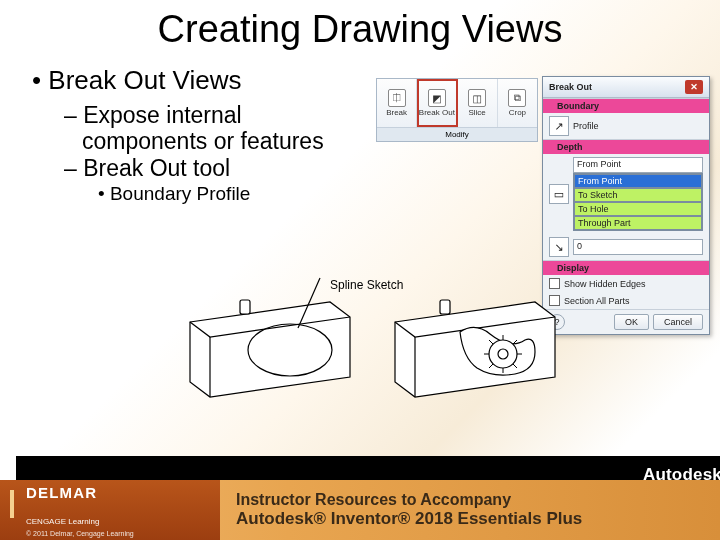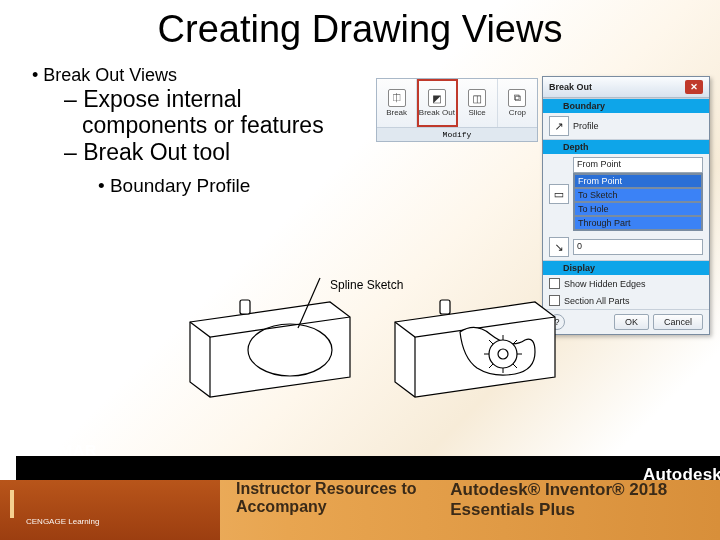--- a/index.html
+++ b/index.html
@@ -5,69 +5,69 @@
   * { box-sizing: border-box; margin: 0; padding: 0; }
   body { width: 720px; height: 540px; font-family: Arial, sans-serif; background: #fff; position: relative; overflow: hidden; }
   
   .bg-wash { position: absolute; inset: 0; background: linear-gradient(135deg, #fff 0%, #fff 40%, #fce8c8 55%, #e8c890 70%, #fff 85%); opacity: 0.35; z-index: 0; }
   
   .slide { position: relative; z-index: 1; width: 720px; height: 540px; border-radius: 11px; }
   
   .title { text-align: center; font-size: 38px; font-weight: 400; color: #000; padding-top: 8px; }
   
   .content { padding: 14px 0 0 32px; }
-  .b1 { font-size: 18px; color: #000; }
+  .b1 { font-size: 26px; color: #000; margin-bottom: 6px; }
   .b1::before { content: "• "; }
   .b2 { font-size: 23px; color: #000; margin-left: 32px; line-height: 1.15; }
   .b2a { margin-left: 50px; font-size: 23px; }
-  .b3 { font-size: 19px; color: #000; margin-left: 66px; margin-top: 10px; }
+  .b3 { font-size: 19px; color: #000; margin-left: 66px; margin-top: 2px; }
   .b3::before { content: "• "; }
   
   
   .ribbon { position: absolute; top: 78px; left: 376px; width: 162px; height: 64px; background: linear-gradient(#fdfdfd,#e8eef5); border: 1px solid #a9b8c8; display: flex; flex-direction: column; }
   .ribbon-row { display: flex; flex: 1; }
   .rbtn { flex: 1; display: flex; flex-direction: column; align-items: center; justify-content: center; font-size: 8px; color: #333; gap: 1px; border-right: 1px solid #d5dde6; }
   .rbtn:last-child { border-right: none; }
   .rbtn.sel { outline: 2px solid #c0392b; outline-offset: -2px; }
   .ricn { width: 18px; height: 18px; background: #fff; border: 1px solid #888; border-radius: 2px; display: flex; align-items: center; justify-content: center; font-size: 10px; }
-  .ribbon-label { text-align: center; font-size: 8px; background: #e0e8f0; border-top: 1px solid #c5d0dc; padding: 2px 0; font-family: Liberation Mono, monospace; }
+  .ribbon-label { text-align: center; font-size: 8px; background: #e0e8f0; border-top: 1px solid #c5d0dc; padding: 2px 0; }
   
   
   .dialog { position: absolute; top: 76px; left: 542px; width: 168px; background: #eef2f6; border: 1px solid #7a8ca0; font-size: 9px; color: #222; box-shadow: 2px 2px 4px rgba(0,0,0,.25); }
   .dlg-title { background: linear-gradient(#fafcfe,#d8e2ee); border-bottom: 1px solid #b0bcc9; padding: 3px 6px; font-weight: bold; display: flex; justify-content: space-between; align-items: center; }
   .dlg-close { width: 18px; height: 14px; background: #c0392b; color: #fff; text-align: center; line-height: 14px; border-radius: 2px; font-size: 9px; }
   .dlg-sec { border-top: 1px solid #c7d0da; }
-  .dlg-sec-h { font-weight: bold; padding: 2px 20px; background: #0ea5e9; }
+  .dlg-sec-h { font-weight: bold; padding: 2px 14px; background: #ec4899; }
   .dlg-row { display: flex; align-items: center; padding: 3px 6px; gap: 4px; }
   .dlg-icn { width: 20px; height: 20px; background: #fff; border: 1px solid #9aa8b6; display: flex; align-items: center; justify-content: center; font-size: 11px; }
   .dlg-field { flex: 1; height: 16px; background: #fff; border: 1px solid #9aa8b6; padding: 1px 3px; font-size: 9px; }
   .dlg-drop { position: relative; }
-  .dlg-opt { background: #3b82f6; border: 1px solid #7a8ca0; padding: 1px 3px; }
+  .dlg-opt { background: #bef264; border: 1px solid #7a8ca0; padding: 1px 3px; }
   .dlg-opt.hi { background: #2a6fd6; color: #fff; }
   .dlg-chk { width: 11px; height: 11px; border: 1px solid #666; background: #fff; display: inline-block; }
   .dlg-foot { display: flex; justify-content: flex-end; gap: 4px; padding: 4px 6px; border-top: 1px solid #c7d0da; }
   .dlg-btn { padding: 2px 10px; background: linear-gradient(#fdfdfd,#e4eaf1); border: 1px solid #9aa8b6; border-radius: 2px; font-size: 9px; }
   .dlg-q { width: 16px; height: 16px; border: 1px solid #9aa8b6; border-radius: 8px; text-align: center; line-height: 14px; margin-right: auto; }
   
   
   .diagram { position: absolute; top: 262px; left: 180px; width: 400px; height: 150px; }
   .dlabel { position: absolute; top: 16px; left: 150px; font-size: 12px; font-family: Arial; }
   
   
   .blackbar { position: absolute; left: 16px; bottom: 46px; width: 720px; height: 38px; background: #000; display: flex; align-items: center; justify-content: flex-end; padding-right: 14px; }
   .adsk { color: #fff; font-size: 17px; font-weight: 600; letter-spacing: 0.2px; font-family: Arial; }
   
   
   .footer { position: absolute; left: 0; bottom: 0; width: 720px; height: 60px; background: linear-gradient(90deg, #f0b870 0%, #e8a550 40%, #d88f3a 100%); display: flex; align-items: stretch; }
-  .delmar { width: 220px; background: linear-gradient(#b8551a,#9c3e10); display: flex; flex-direction: column; justify-content: center; padding-left: 18px; color: #fff; position: relative; gap: 43px; }
+  .delmar { width: 220px; background: linear-gradient(#b8551a,#9c3e10); display: flex; flex-direction: column; justify-content: center; padding-left: 18px; color: #fff; position: relative; }
   .delmar::before { content:""; position:absolute; left:10px; top:10px; width:4px; height:28px; background:#f5d090; }
   .delmar-top { font-size: 15px; font-weight: bold; letter-spacing: 1.2px; padding-left: 8px; }
   .delmar-sub { font-size: 8px; padding-left: 8px; opacity: .95; margin-top: 16px; }
   .delmar-copy { font-size: 7px; padding-left: 8px; margin-top: 4px; opacity: .85; }
-  .foot-text { flex: 1; display: flex; flex-direction: row; justify-content: center; padding-left: 16px; }
+  .foot-text { flex: 1; display: flex; flex-direction: column; justify-content: center; padding-left: 16px; }
   .ft1 { font-size: 16px; font-weight: bold; color: #3a2a18; }
   .ft2 { font-size: 17px; font-weight: bold; color: #3a2a18; }
   
   svg { display: block; }
 </style>
 </head>
 <body>
 
 <div class="bg-wash"></div>
 <div class="slide">

